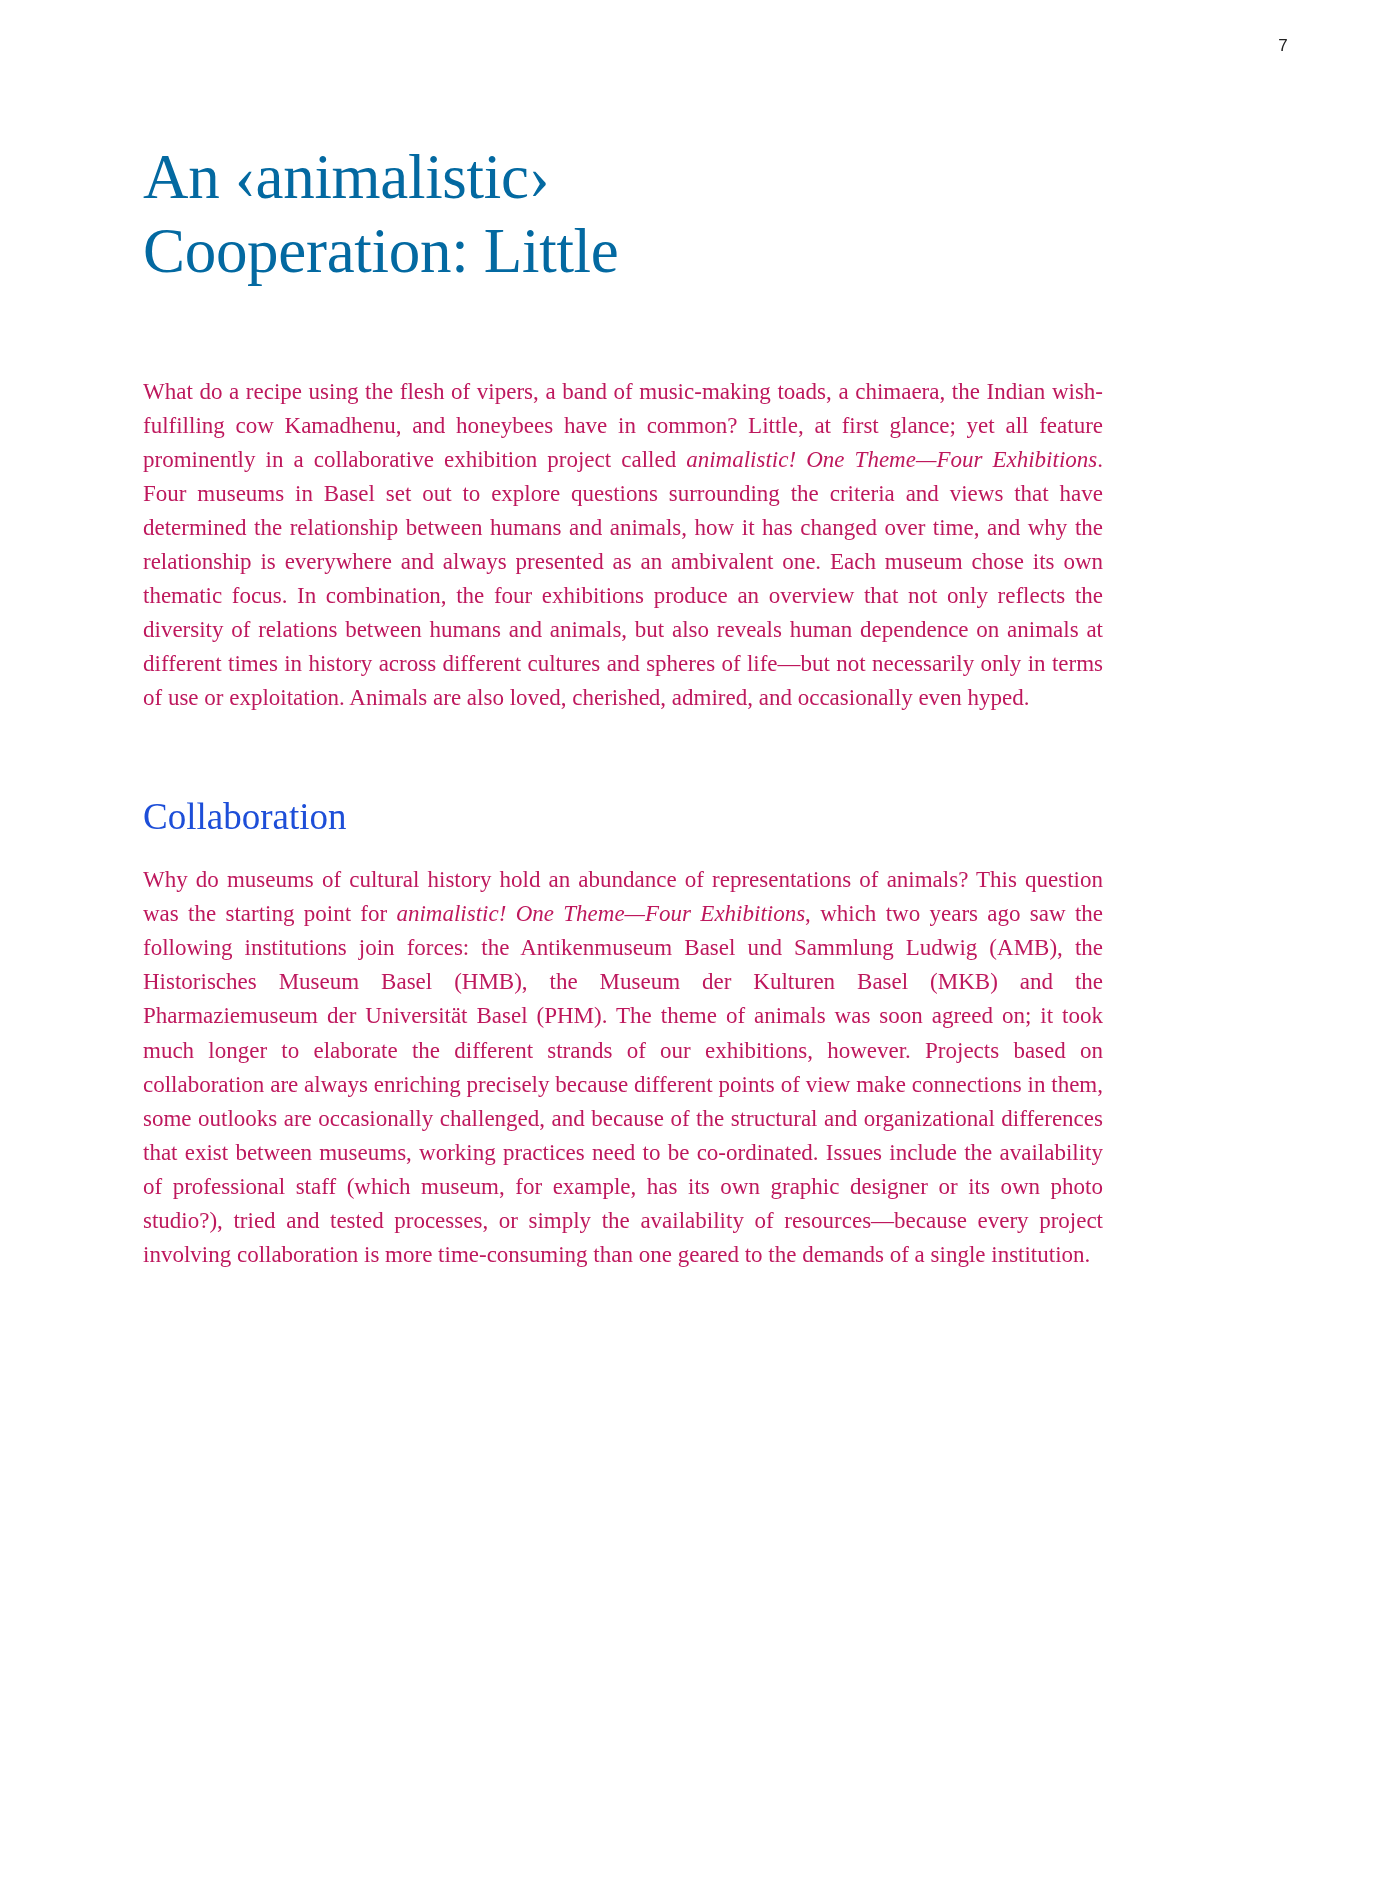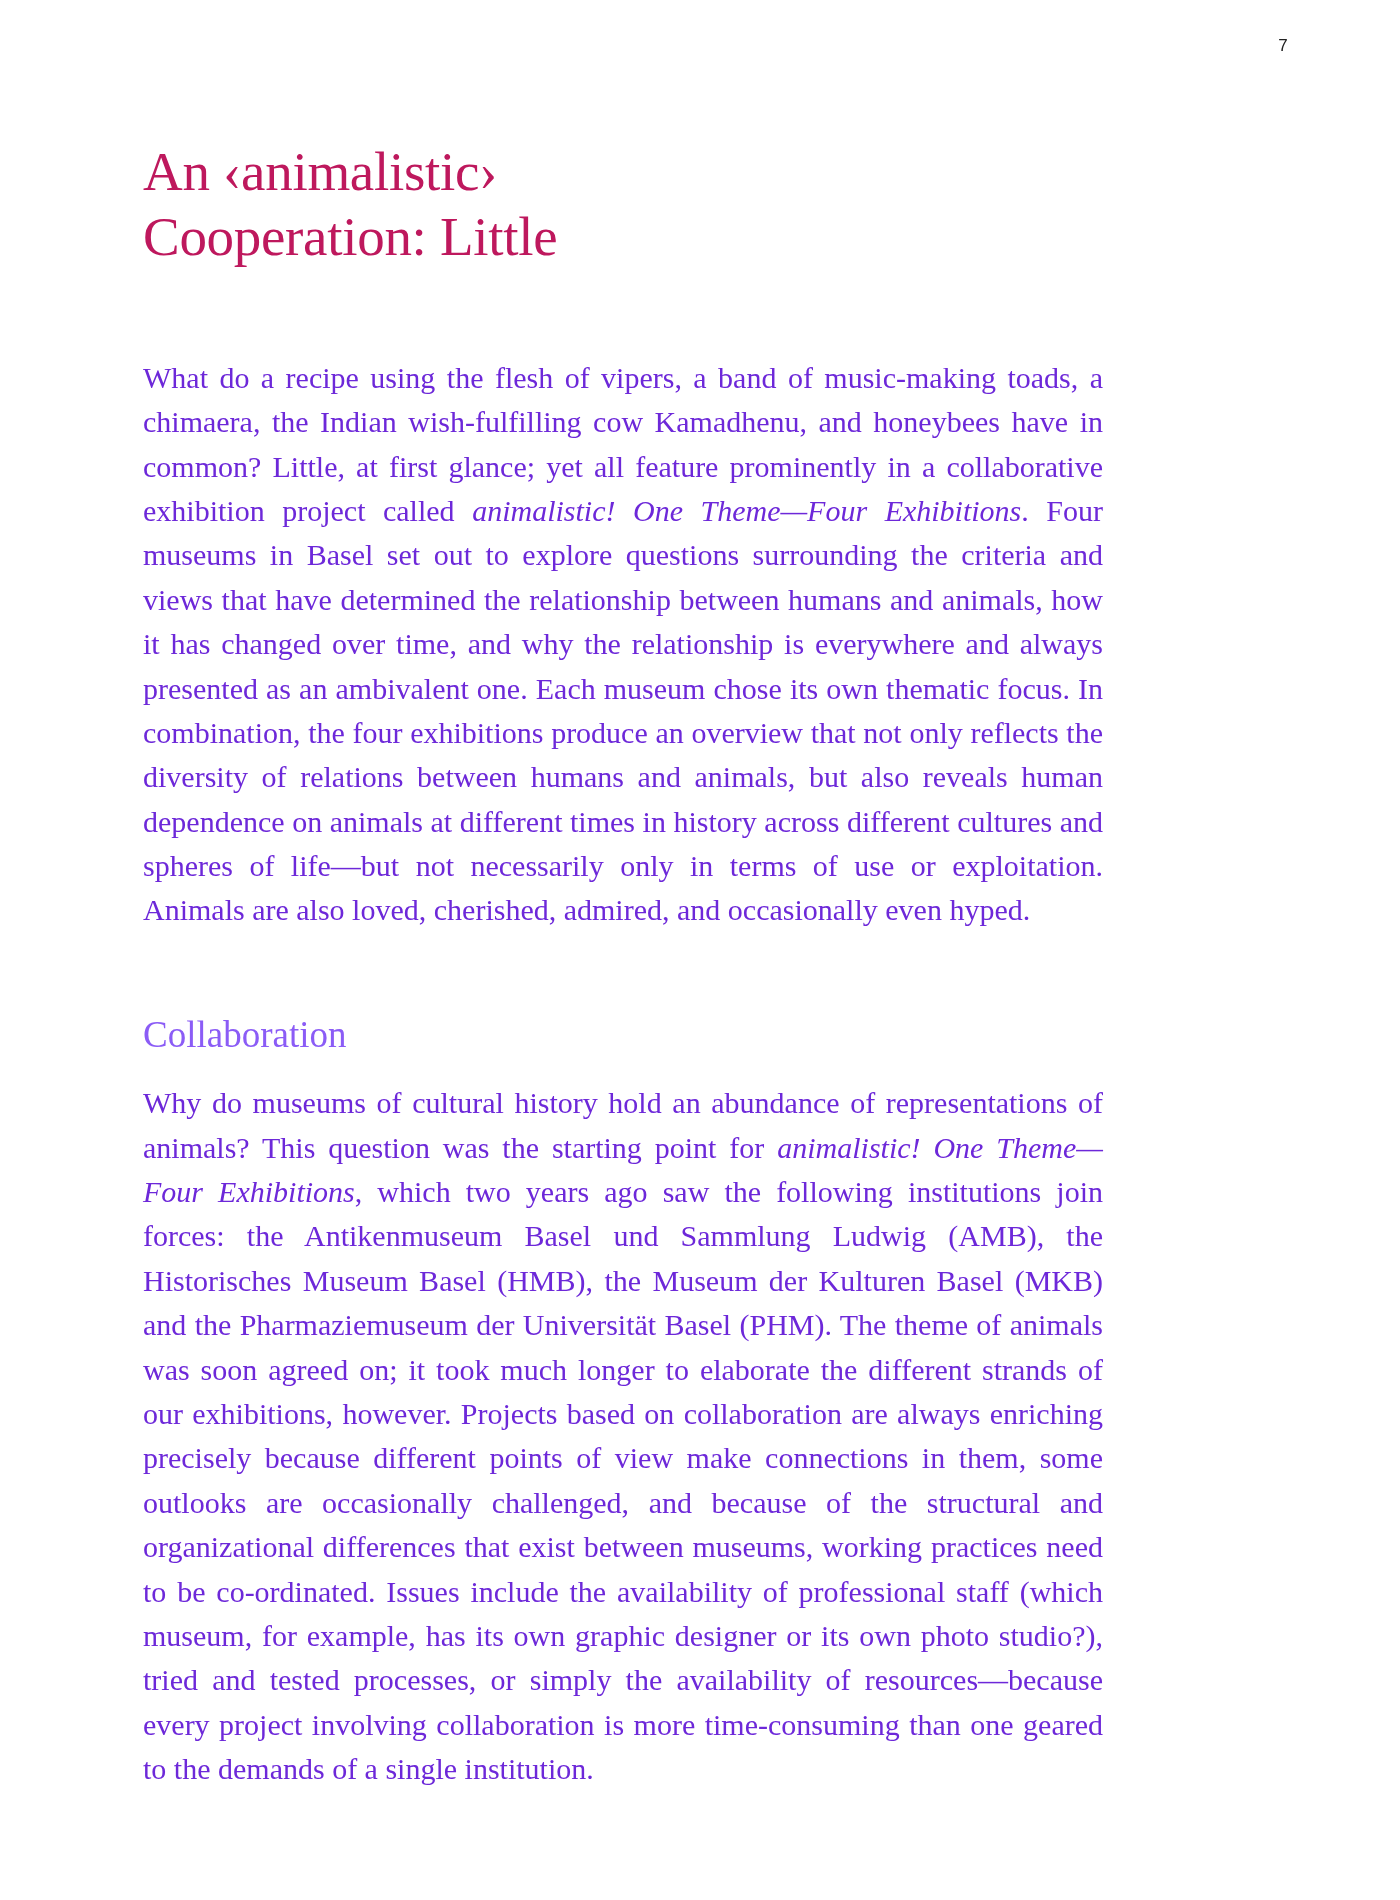--- a/index.html
+++ b/index.html
@@ -35,53 +35,53 @@
   .content {
     position: absolute;
     left: 143px;
     top: 140px;
     width: 960px;
   }
 
   h1.title {
     font-family: "Liberation Serif", serif;
     font-weight: 400;
-    font-size: 55px;
+    font-size: 63px;
     line-height: 1.18;
     margin: 0 0 0 0;
     letter-spacing: -0.3px;
-    color: #be185d;
+    color: #0369a1;
   }
   h1.title .line {
     display: block;
     white-space: pre;
   }
 
   .body-text {
     font-family: "Liberation Serif", serif;
-    font-size: 30px;
+    font-size: 23px;
     line-height: 1.48;
     text-align: justify;
     text-justify: inter-word;
-    color: #6d28d9;
+    color: #be185d;
     margin: 0;
     hyphens: manual;
   }
 
   .para-lead {
     margin-top: 86px;
   }
 
   h2.section {
     font-family: "Liberation Serif", serif;
     font-weight: 400;
     font-size: 37px;
     line-height: 1.2;
     margin: 80px 0 0 0;
-    color: #8b5cf6;
+    color: #1d4ed8;
   }
 
   .para-after-heading {
     margin-top: 24px;
   }
 
   em {
     font-style: italic;
   }
 </style>

